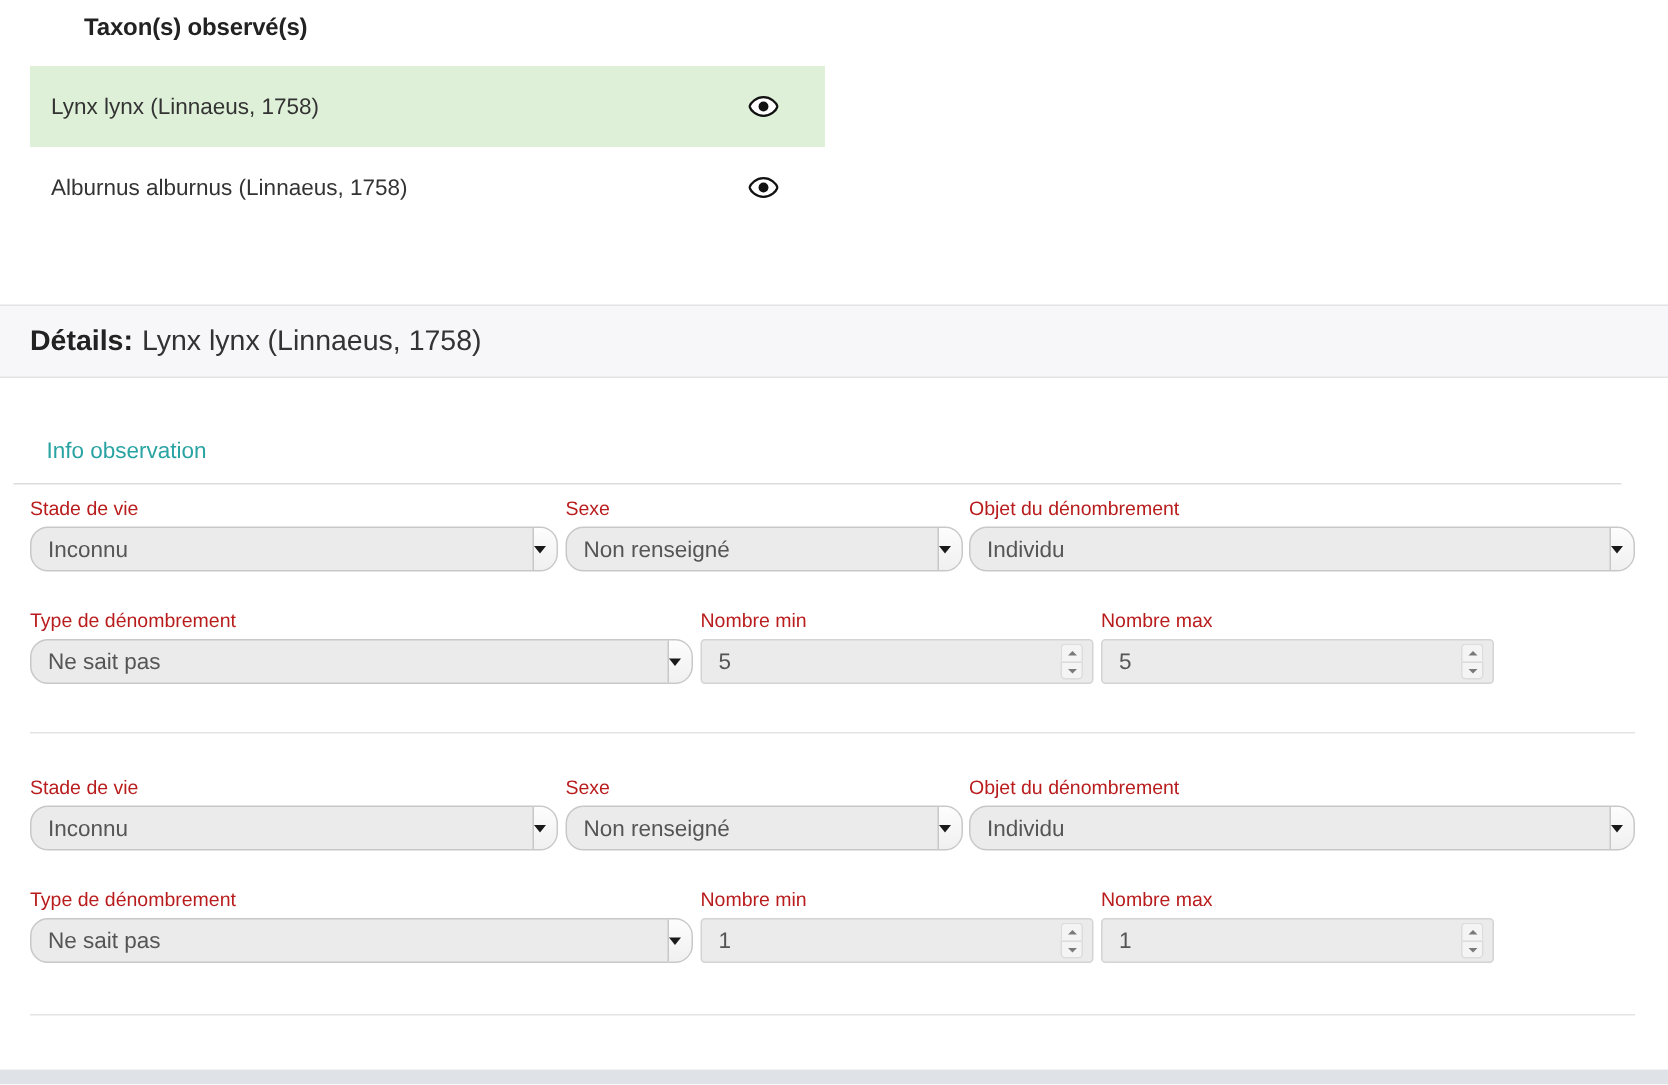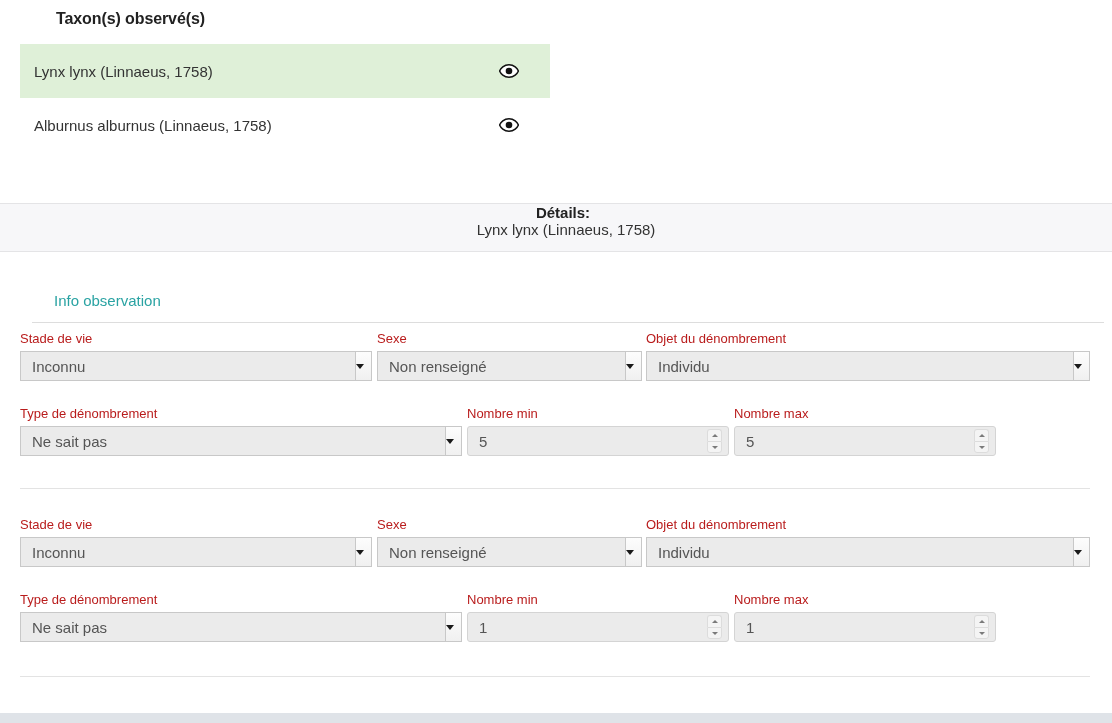--- a/index.html
+++ b/index.html
@@ -39,29 +39,28 @@
   .taxon-eye svg { display:block; }
 
   
   .details-header {
     position: absolute; left: 0; top: 203px; width: 1112px; height: 49px;
     background: #f7f7f9;
     border-top: 1px solid #e4e4e6;
     border-bottom: 1px solid #e4e4e6;
     display: flex; align-items: center;
     padding-left: 20px;
-    font-size: 15px;
-    flex-direction: column;
+    font-size: 19px;
   }
   .details-header b { font-weight: bold; color:#222; margin-right: 6px; }
   .details-header .details-taxon { color:#333; }
 
   
   .tabs {
-    position: absolute; left: 32px; top: 277px; width: 1072px;
+    position: absolute; left: 9px; top: 277px; width: 1072px;
     height: 46px;
     border-bottom: 1px solid #dddddd;
     display: flex; align-items: flex-end;
   }
   .tab {
     height: 45px;
     padding: 0 21px;
     display: flex; align-items: center;
     font-size: 15px;
     color: #2aa3a3;
@@ -97,21 +96,21 @@
     margin-bottom: 4px;
     white-space: nowrap;
   }
 
   
   .sel {
     position: relative;
     height: 30px;
     background: #ebebeb;
     border: 1px solid #c8c8c8;
-    border-radius: 0;
+    border-radius: 12px;
     display: flex; align-items: center;
     padding: 0 22px 0 11px;
     font-size: 15px;
     color: #555;
     cursor: pointer;
     overflow: hidden;
   }
   .sel::after {
     content: "";
     position: absolute; right: 7px; top: 50%;

